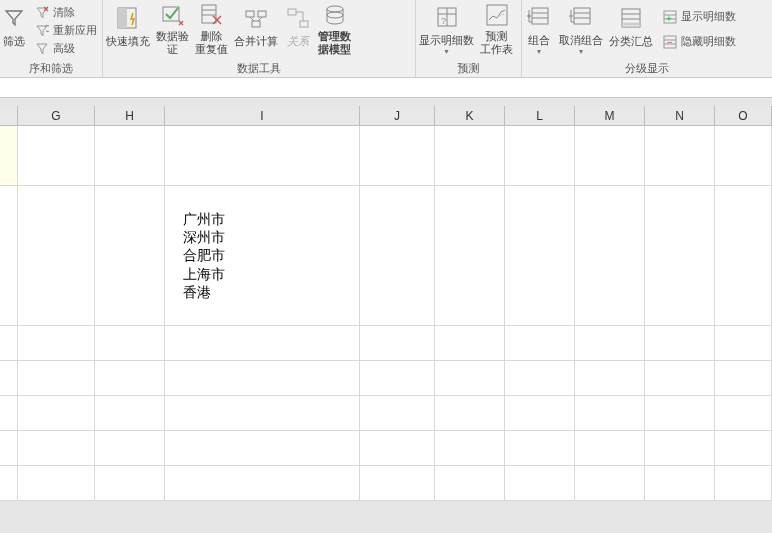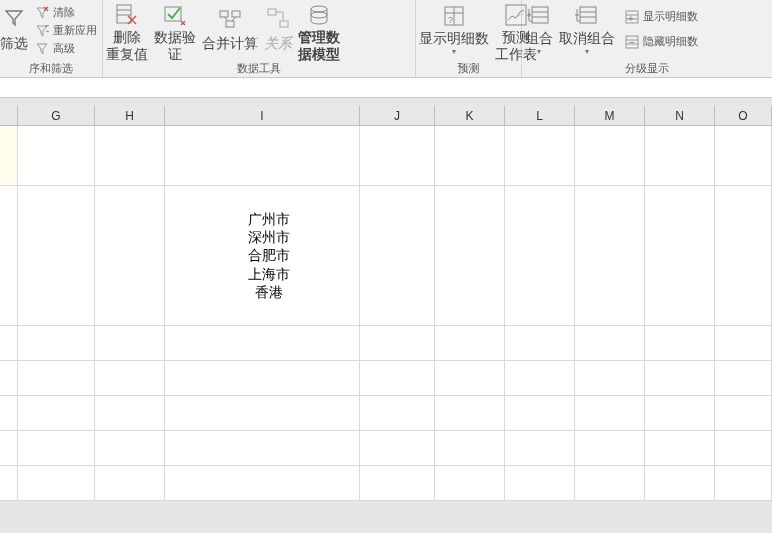--- a/index.html
+++ b/index.html
@@ -37,21 +37,21 @@
       white-space: nowrap;
     }
     .rbtn .icon {
       width: 28px;
       height: 32px;
       display: flex;
       align-items: center;
       justify-content: center;
       margin-bottom: 1px;
     }
-    .rbtn .lbl { font-size: 14px; line-height: 1.2; color: #444; }
+    .rbtn .lbl { font-size: 11px; line-height: 1.2; color: #444; }
     .small-list {
       display: flex;
       flex-direction: column;
       padding: 2px 4px;
       justify-content: space-around;
       height: 100%;
     }
     .small-item {
       display: flex;
       align-items: flex-start;
@@ -112,21 +112,21 @@
       font-size: 13px;
       color: #000;
       padding: 2px 4px;
       background: #fff;
       line-height: 1.3;
       overflow: hidden;
     }
     .cell.sel {
       background: #fffdeb;
     }
-    .cell.tall { height: 140px; text-align: center; }
+    .cell.tall { height: 140px; }
     .cell .line { display:block; }
     svg { display: block; }
   </style>
 </head>
 <body>
 
 <div class="ribbon">
   <div class="ribbon-group" style="width:103px;">
     <div class="rbtn" style="width:28px;">
       <span class="icon">
@@ -163,39 +163,49 @@
           </span>
         <span>高级</span>
       </div>
     </div>
   </div>
 
   <div class="ribbon-group" style="width:313px;">
     <div class="rbtn">
       <span class="icon">
           <svg width="26" height="26" viewBox="0 0 26 26">
+            <rect x="3" y="3" width="18" height="20" fill="none" stroke="#888"></rect>
+            <rect x="3" y="3" width="9" height="20" fill="#ccc"></rect>
+            <path d="M18 8 L16 14 L19 14 L17 20" fill="none" stroke="#d90" stroke-width="1.5"></path>
+          </svg>
+        </span>
+      <span class="lbl">快速填充</span>
+    </div>
+    <div class="rbtn">
+      <span class="icon">
+          <svg width="26" height="26" viewBox="0 0 26 26">
+            <rect x="3" y="5" width="16" height="14" fill="none" stroke="#888"></rect>
+            <path d="M6 12 L10 16 L18 6" fill="none" stroke="#5a5" stroke-width="2"></path>
+            <path d="M19 19 L23 23 M19 23 L23 19" stroke="#c55" stroke-width="1.3"></path>
+          </svg>
+        </span>
+      <span class="lbl" style="white-space:pre;">数据验
+证</span>
+    </div>
+    <div class="rbtn">
+      <span class="icon">
+          <svg width="26" height="26" viewBox="0 0 26 26">
             <rect x="3" y="3" width="14" height="18" fill="none" stroke="#888"></rect>
             <line x1="3" y1="8" x2="17" y2="8" stroke="#888"></line>
             <line x1="3" y1="13" x2="17" y2="13" stroke="#888"></line>
             <path d="M14 14 L22 22 M22 14 L14 22" stroke="#c55" stroke-width="1.5"></path>
           </svg>
         </span>
       <span class="lbl" style="white-space:pre;">删除
 重复值</span>
-    </div>
-    <div class="rbtn">
-      <span class="icon">
-          <svg width="26" height="26" viewBox="0 0 26 26">
-            <rect x="3" y="5" width="16" height="14" fill="none" stroke="#888"></rect>
-            <path d="M6 12 L10 16 L18 6" fill="none" stroke="#5a5" stroke-width="2"></path>
-            <path d="M19 19 L23 23 M19 23 L23 19" stroke="#c55" stroke-width="1.3"></path>
-          </svg>
-        </span>
-      <span class="lbl" style="white-space:pre;">数据验
-证</span>
     </div>
     <div class="rbtn">
       <span class="icon">
           <svg width="26" height="26" viewBox="0 0 26 26">
             <rect x="3" y="6" width="8" height="6" fill="none" stroke="#888"></rect>
             <rect x="15" y="6" width="8" height="6" fill="none" stroke="#888"></rect>
             <rect x="9" y="16" width="8" height="6" fill="none" stroke="#888"></rect>
             <path d="M7 12 L11 16 M19 12 L15 16" stroke="#888"></path>
           </svg>
         </span>
@@ -269,20 +279,32 @@
           <svg width="26" height="26" viewBox="0 0 26 26">
             <rect x="6" y="4" width="16" height="16" fill="none" stroke="#888"></rect>
             <line x1="6" y1="9" x2="22" y2="9" stroke="#888"></line>
             <line x1="6" y1="14" x2="22" y2="14" stroke="#888"></line>
             <path d="M3 6 L3 18 L6 18" fill="none" stroke="#888"></path>
             <path d="M1 12 L5 12" stroke="#888"></path>
           </svg>
         </span>
       <span class="lbl">取消组合</span>
       <span style="font-size:8px;color:#777;">▾</span>
+    </div>
+    <div class="rbtn">
+      <span class="icon">
+          <svg width="26" height="26" viewBox="0 0 26 26">
+            <rect x="4" y="4" width="18" height="18" fill="none" stroke="#888"></rect>
+            <line x1="4" y1="9" x2="22" y2="9" stroke="#888"></line>
+            <line x1="4" y1="14" x2="22" y2="14" stroke="#888"></line>
+            <line x1="4" y1="19" x2="22" y2="19" stroke="#888"></line>
+            <rect x="4" y="17" width="18" height="5" fill="#ddd" opacity="0.5"></rect>
+          </svg>
+        </span>
+      <span class="lbl">分类汇总</span>
     </div>
     <div class="small-list">
       <div class="small-item">
         <span class="sicon">
             <svg width="14" height="14" viewBox="0 0 14 14">
               <rect x="1" y="1" width="12" height="12" fill="none" stroke="#999"></rect>
               <line x1="1" y1="5" x2="13" y2="5" stroke="#999"></line>
               <line x1="1" y1="9" x2="13" y2="9" stroke="#999"></line>
               <text x="3" y="12" font-size="10" fill="#5a5">+</text>
             </svg>

